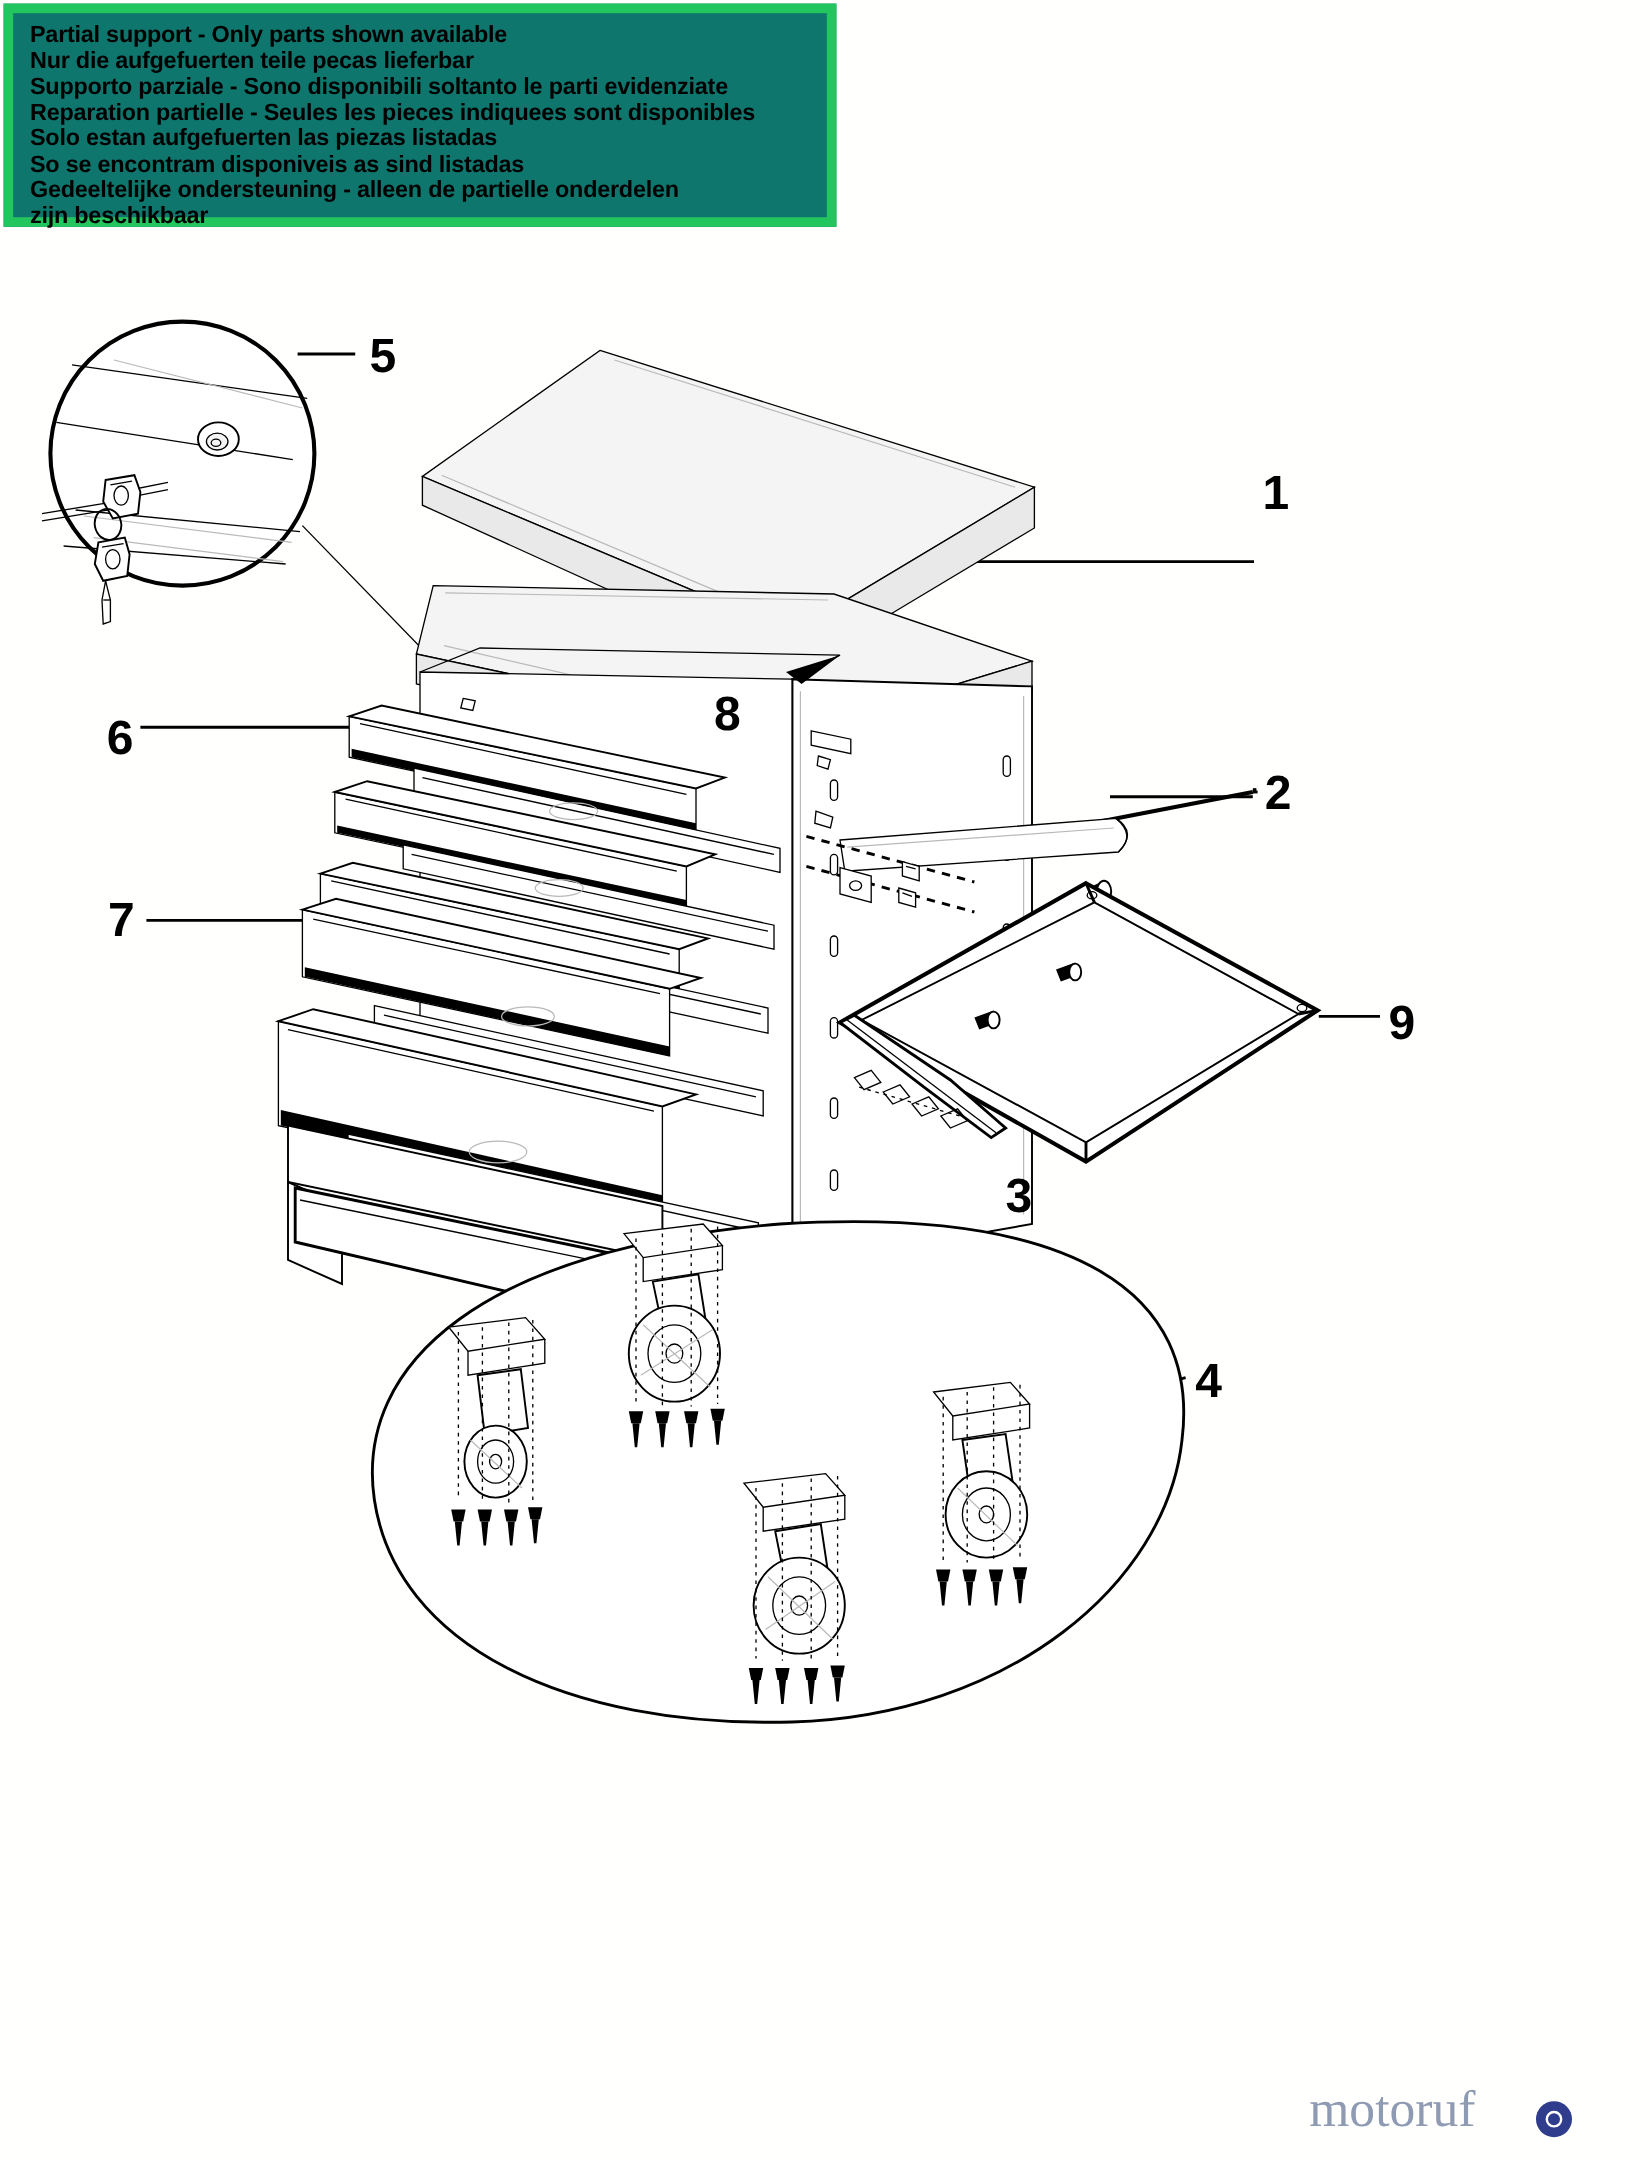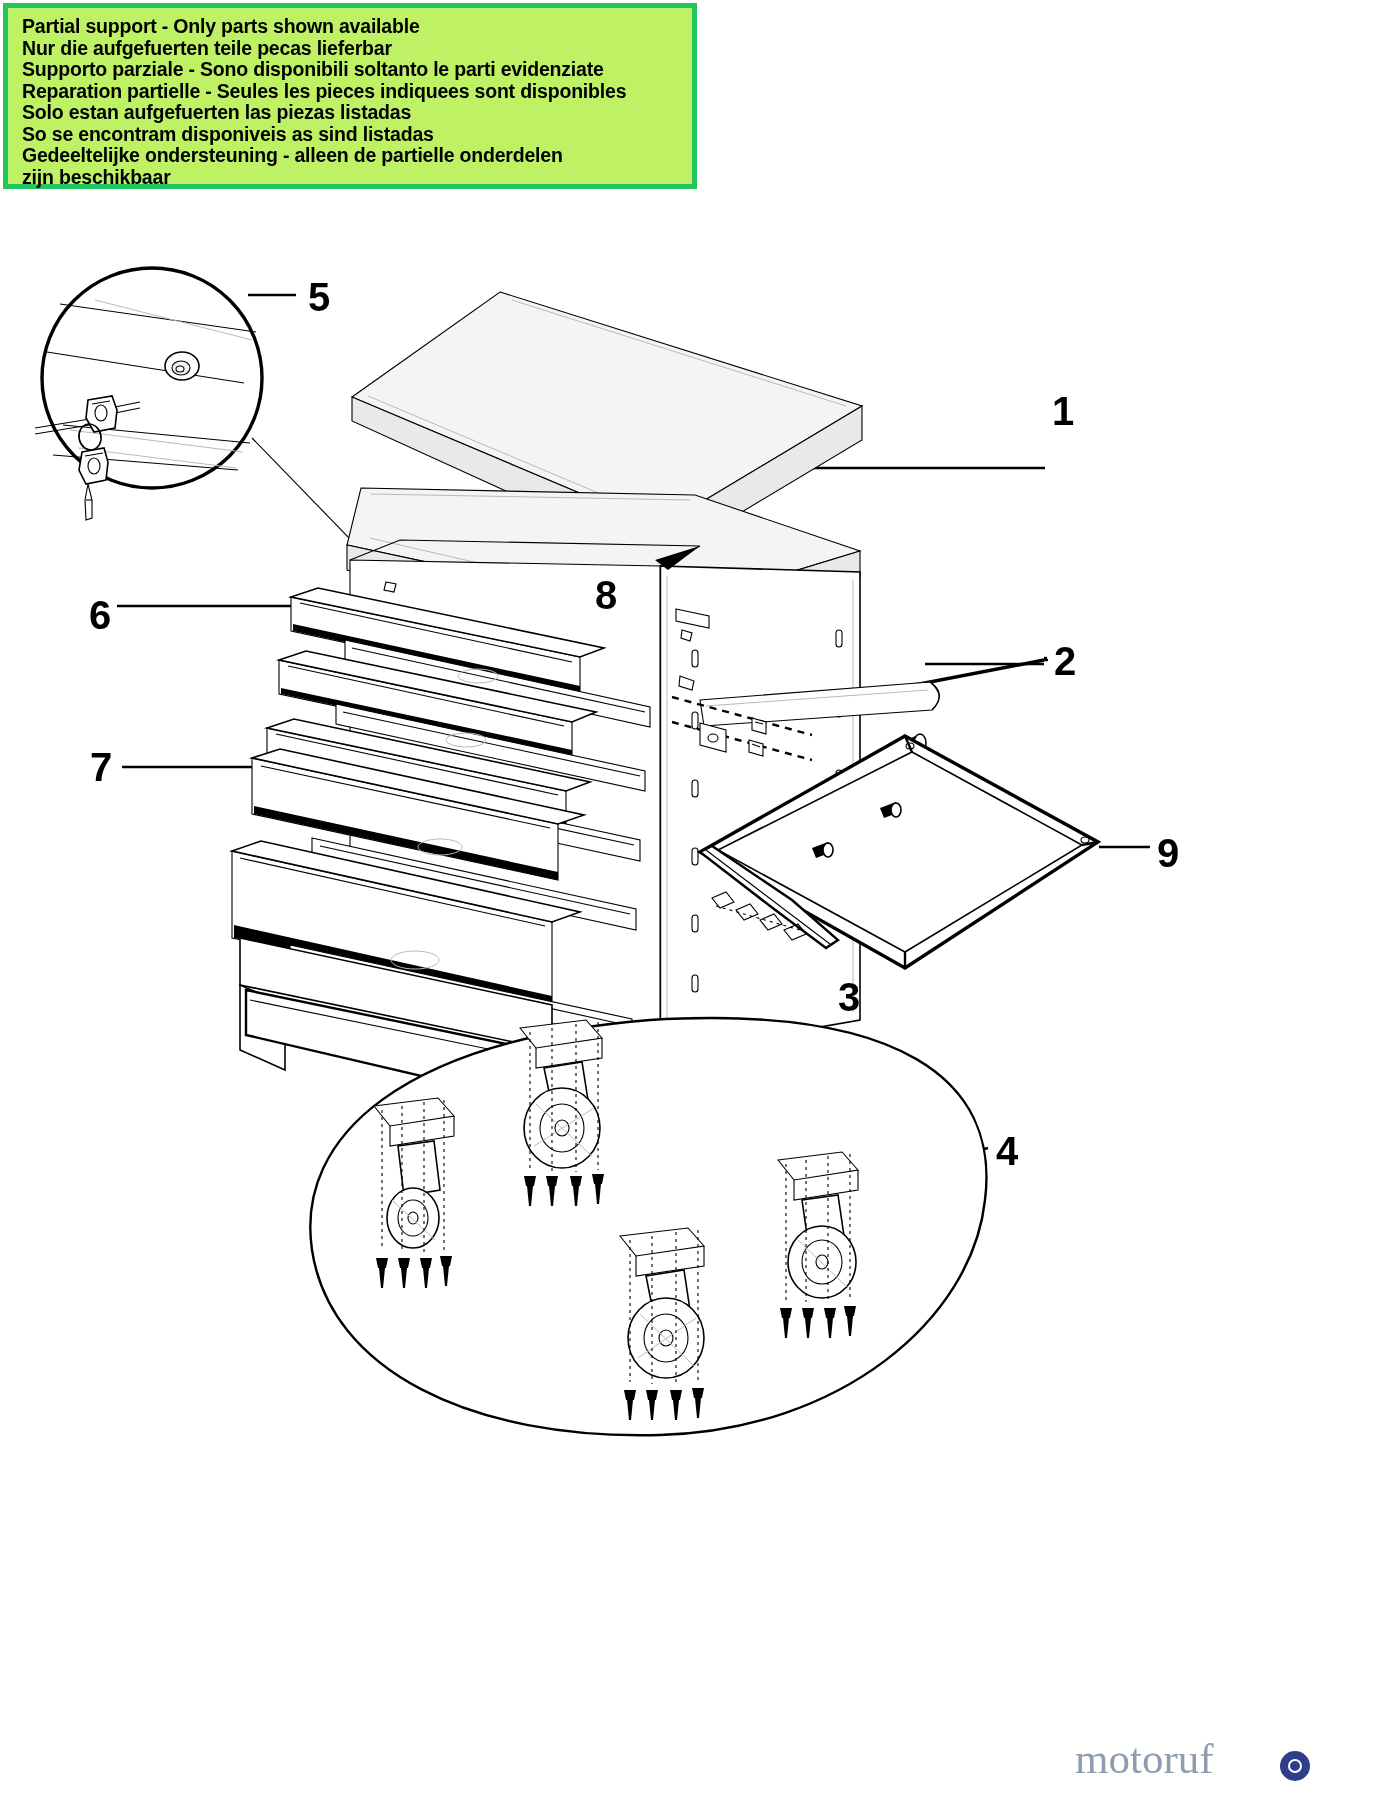--- a/index.html
+++ b/index.html
@@ -3,40 +3,40 @@
 <meta charset="utf-8">
 <style>
   html,body{margin:0;padding:0;background:#fffffc;}
   body{width:1375px;height:1800px;position:relative;font-family:"Liberation Sans",sans-serif;}
 
   #sheet{position:absolute;inset:0;background:#fffffd;}
 
   
   #notice{
     position:absolute;left:3px;top:3px;width:694px;height:186px;
-    border:5px solid #22c55e;background:#bef264;box-sizing:border-box;
+    border:8px solid #22c55e;background:#0f766e;box-sizing:border-box;
     padding:8px 0 0 14px;
   }
   #notice .ln{
     font-family:"Liberation Sans",sans-serif;
     font-weight:bold;font-size:19.5px;line-height:21.5px;
     color:#000;white-space:nowrap;letter-spacing:-0.2px;
   }
 
   
   .num{
     position:absolute;font-family:"Liberation Sans",sans-serif;
     font-weight:bold;font-size:40px;line-height:40px;color:#000;
     letter-spacing:-1px;
   }
 
   
   #wm{position:absolute;left:1075px;top:1735px;width:285px;height:52px;}
   #wm .txt{
-    position:absolute;left:0;top:2px;
+    position:absolute;left:16px;top:2px;
     font-family:"Liberation Serif",serif;
     font-size:43px;line-height:43px;color:#8f9bb3;letter-spacing:0px;
   }
   #wm .dot{
     position:absolute;left:205px;top:16px;width:30px;height:30px;
     border-radius:50%;background:#2f3d8c;
   }
   #wm .dotin{
     position:absolute;left:213px;top:24px;width:14px;height:14px;
     border-radius:50%;border:2px solid #fff;box-sizing:border-box;

